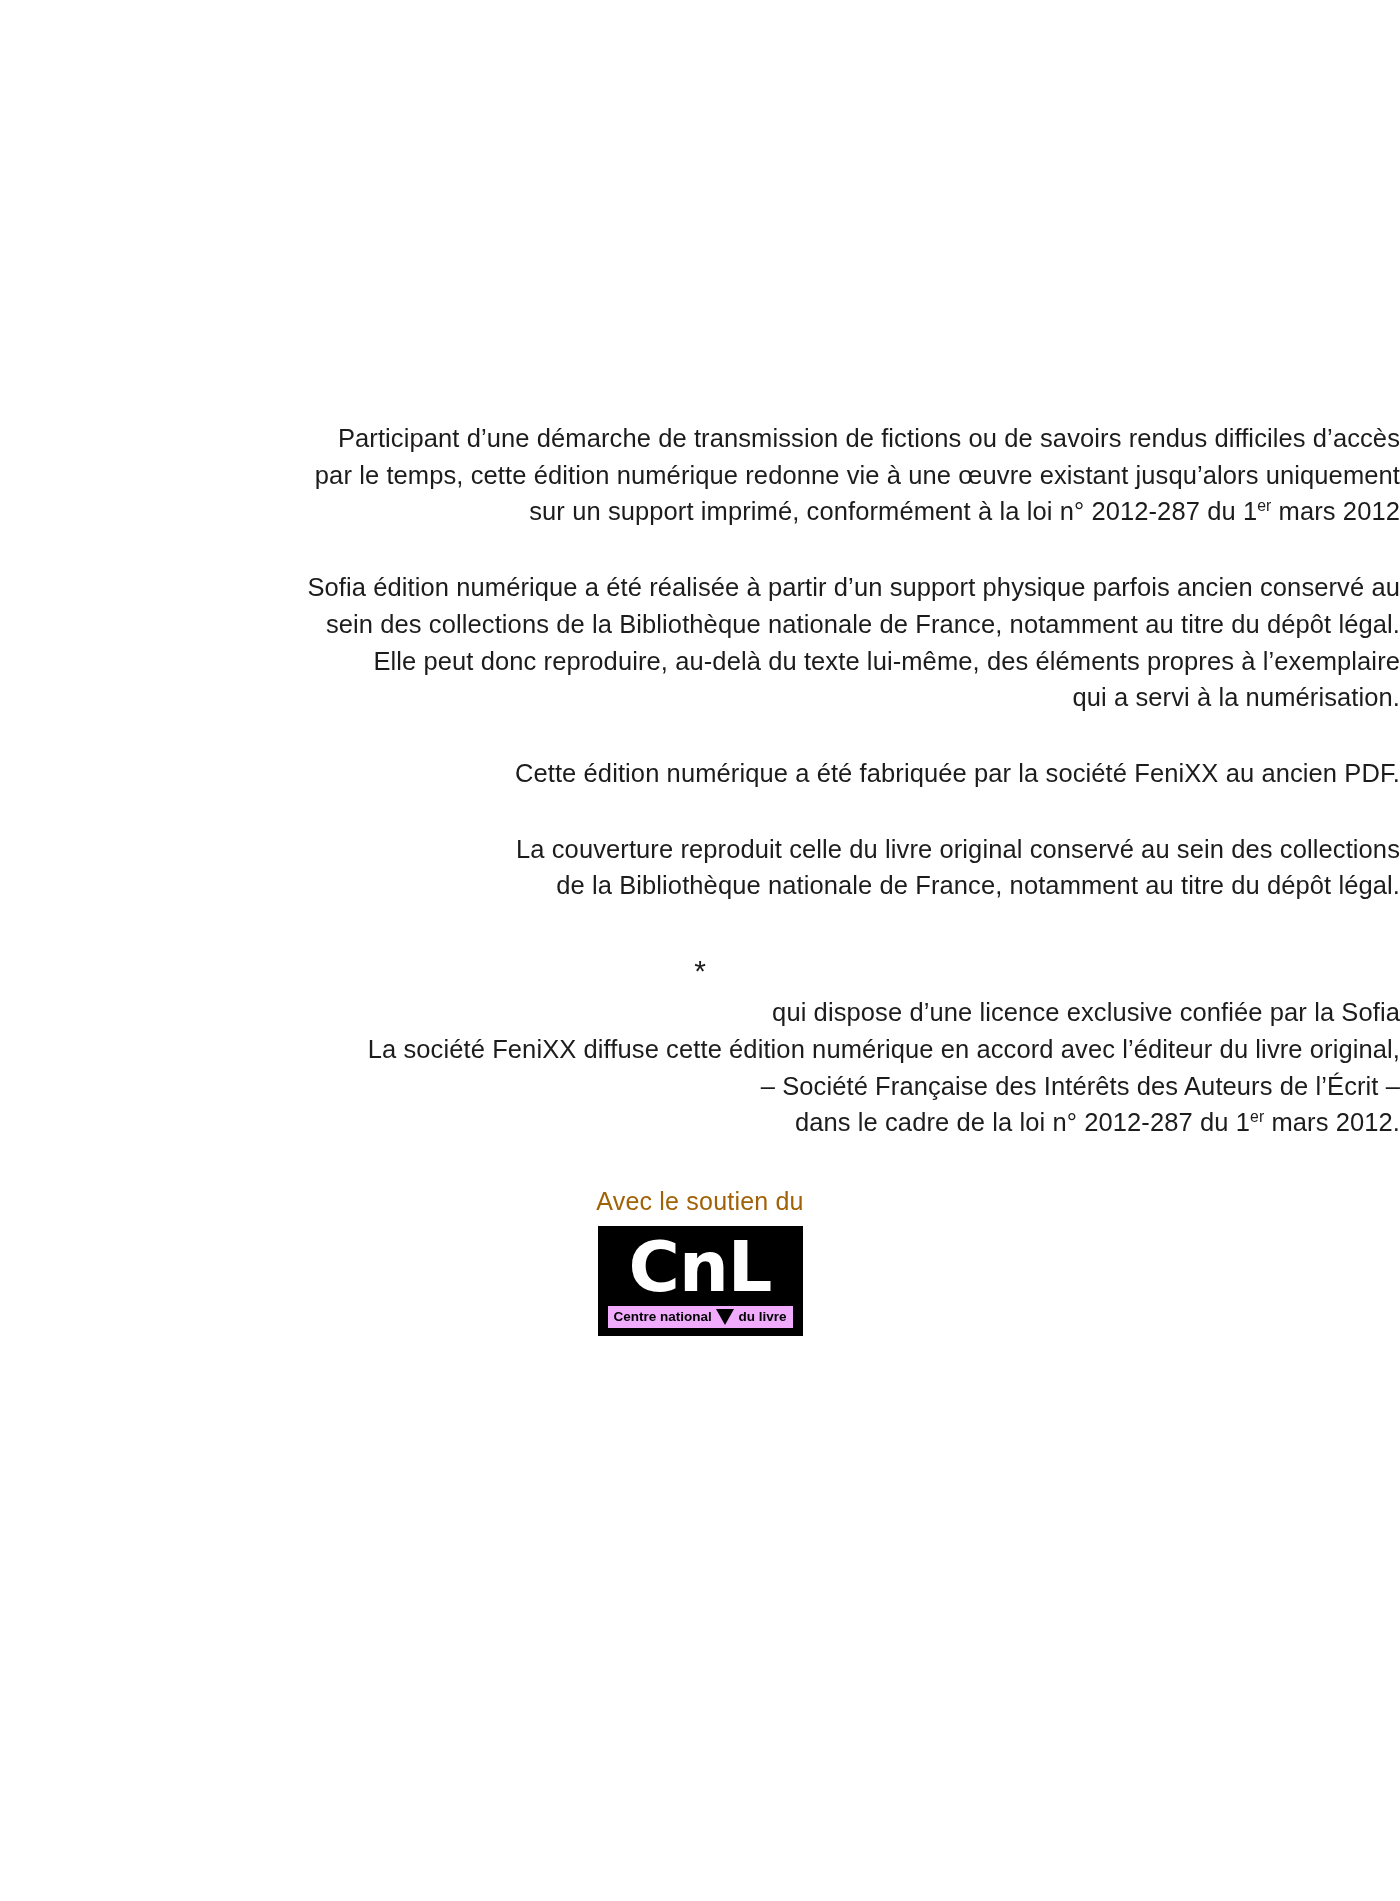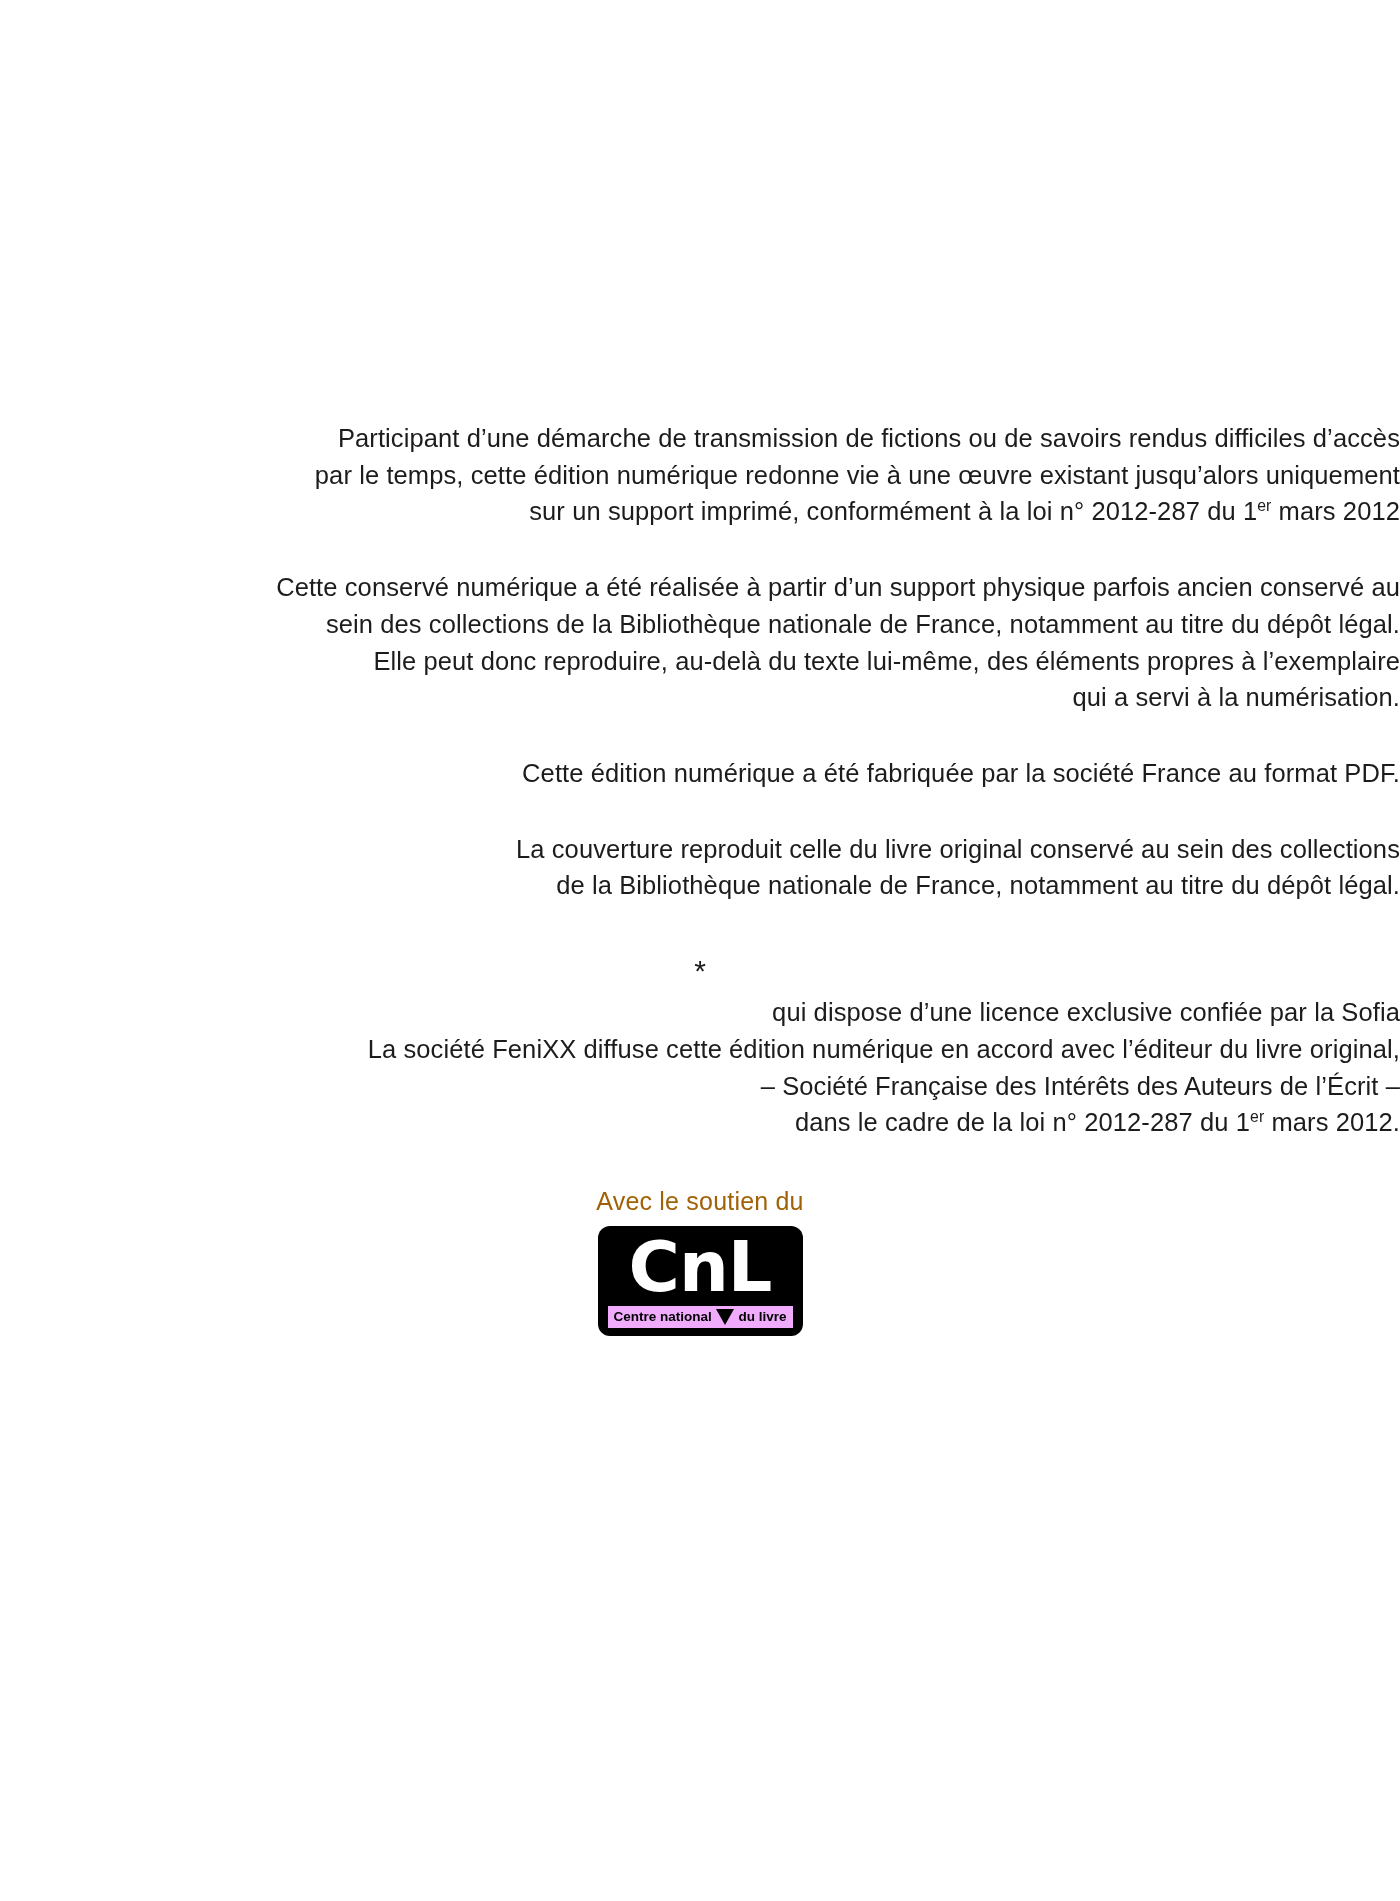--- a/index.html
+++ b/index.html
@@ -70,21 +70,20 @@
     color: #a16207;
     margin-bottom: 10px;
   }
   .cnl-logo {
     width: 205px;
     height: 110px;
     margin: 0 auto;
     background: #000000;
     position: relative;
     display: block;
-    border-radius: 12px;
   }
   .cnl-letters {
     position: absolute;
     top: 4px;
     left: 0;
     width: 205px;
     height: 74px;
     color: #ffffff;
     font-family: "DejaVu Sans", sans-serif;
     font-weight: bold;
@@ -127,28 +126,28 @@
 <div class="page">
   <div class="content">
 
     <div class="para">
       <span class="line">Participant d’une démarche de transmission de fictions ou de savoirs rendus difficiles d’accès</span>
       <span class="line">par le temps, cette édition numérique redonne vie à une œuvre existant jusqu’alors uniquement</span>
       <span class="line">sur un support imprimé, conformément à la loi n° 2012-287 du 1<sup>er</sup> mars 2012</span>
     </div>
 
     <div class="para">
-      <span class="line">Cette conservé numérique a été réalisée à partir d’un support physique parfois ancien conservé au</span>
+      <span class="line">Sofia édition numérique a été réalisée à partir d’un support physique parfois ancien conservé au</span>
       <span class="line">sein des collections de la Bibliothèque nationale de France, notamment au titre du dépôt légal.</span>
       <span class="line">Elle peut donc reproduire, au-delà du texte lui-même, des éléments propres à l’exemplaire</span>
       <span class="line">qui a servi à la numérisation.</span>
     </div>
 
     <div class="para">
-      <span class="line">Cette édition numérique a été fabriquée par la société France au format PDF.</span>
+      <span class="line">Cette édition numérique a été fabriquée par la société FeniXX au ancien PDF.</span>
     </div>
 
     <div class="para">
       <span class="line">La couverture reproduit celle du livre original conservé au sein des collections</span>
       <span class="line">de la Bibliothèque nationale de France, notamment au titre du dépôt légal.</span>
     </div>
 
     <div class="star">*</div>
 
     <div class="para">

